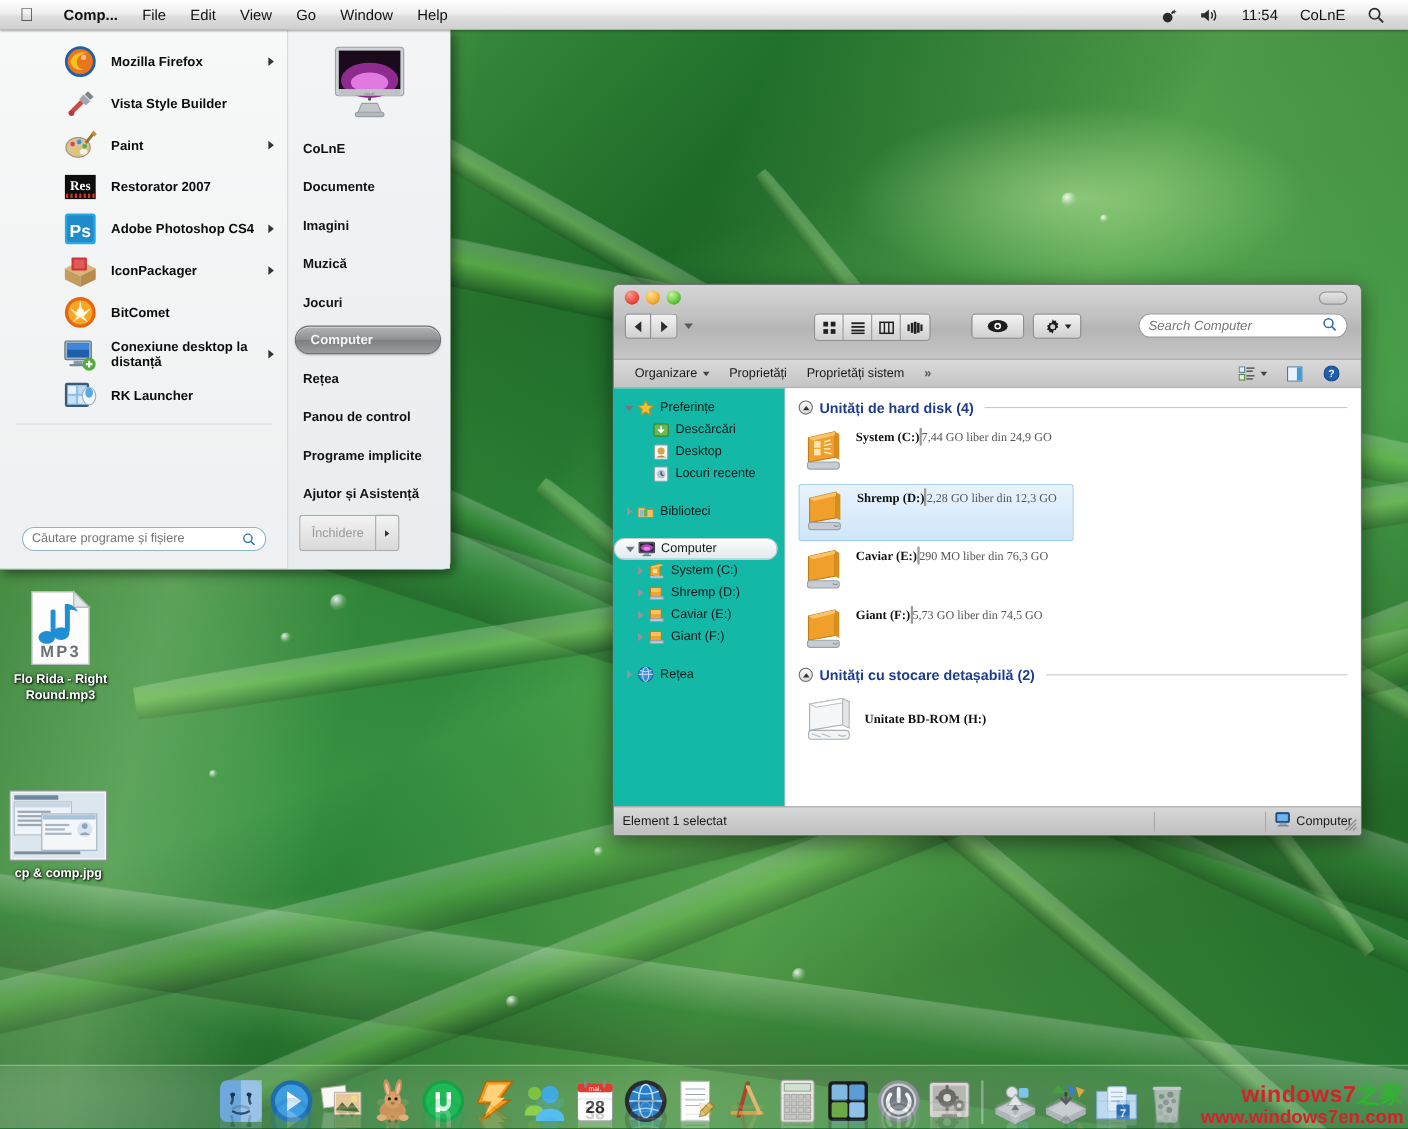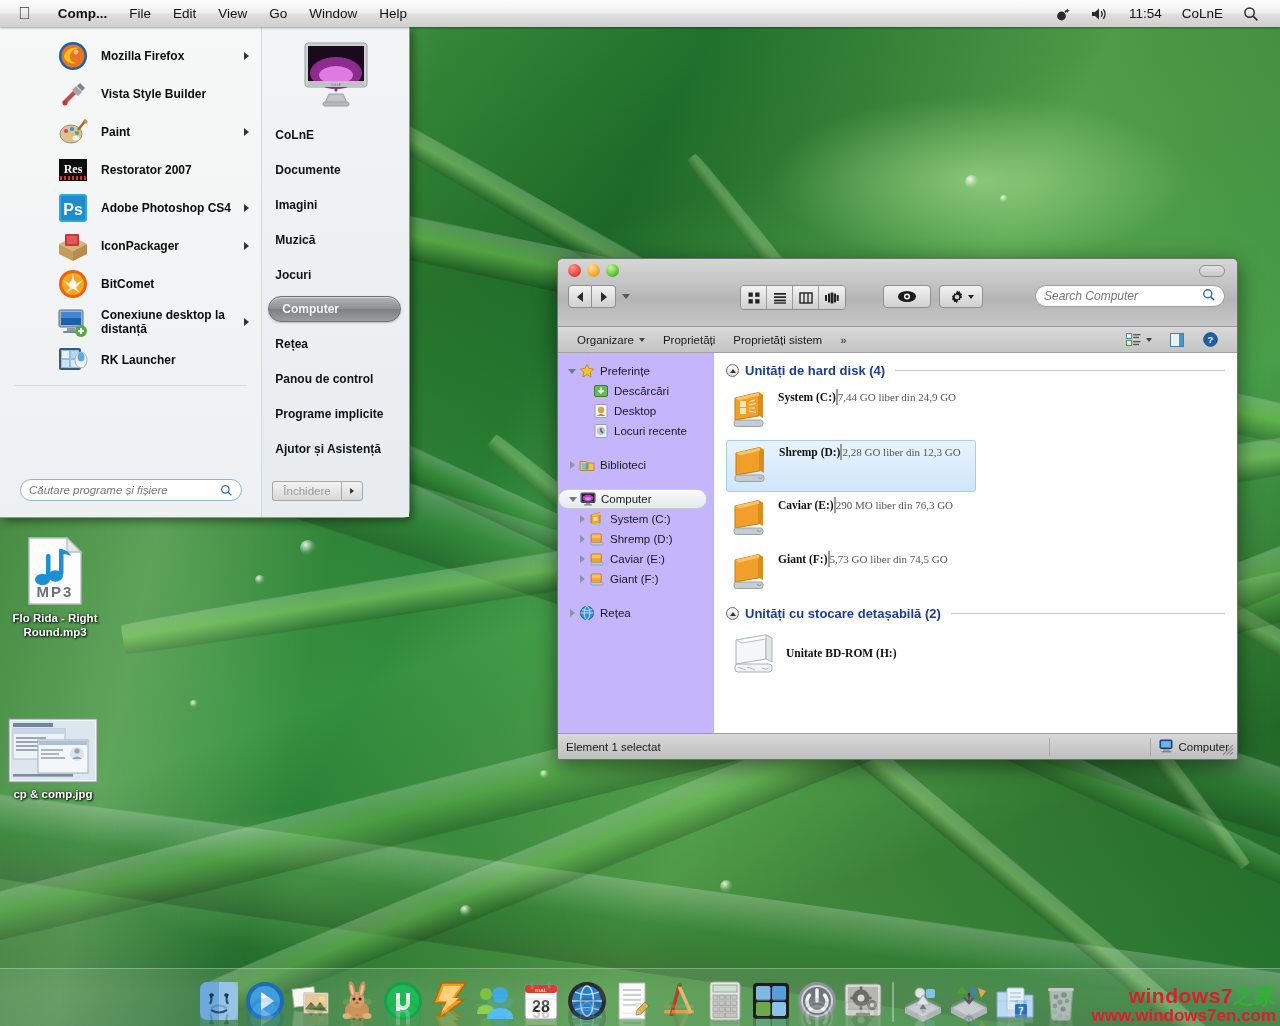--- a/index.html
+++ b/index.html
@@ -76,41 +76,41 @@
   .sm-sep { height:1px; background:#d8dbdd; margin:6px 14px 4px 14px; }
   #allprogs { display:flex; align-items:center; height:30px; padding-left:14px; cursor:default; }
   #allprogs .tri { width:0;height:0;border-left:5px solid #888; border-top:4px solid transparent;border-bottom:4px solid transparent; margin-right:22px;}
   #allprogs .lbl { font-size:12px; font-weight:bold; }
   #searchbox {
     position:absolute; left:20px; bottom:16px; width:222px; height:22px;
     border:1px solid #93b4c6; border-radius:11px; background:#fff;
     display:flex; align-items:center; padding:0 8px;
   }
   #searchbox input {
-    border:none; outline:none; flex:1; font-size:11.5px; font-style:italic;
+    border:none; outline:none; flex:1; font-size:11.5px; 
     color:#5a6a74; font-family:"Liberation Sans",sans-serif; background:transparent;
   }
   #searchbox .mag { width:13px;height:13px; flex:none; }
 
   #usericon { width:74px;height:74px; margin:2px auto 6px auto; position:relative; }
   .sm-r-item {
     height:35px; display:flex; align-items:center; padding-left:13px;
     font-size:12px; font-weight:bold; color:#121212; cursor:default;
   }
   .sm-r-item.sel {
     background: linear-gradient(180deg,#b2b5b7 0%, #8d9193 48%, #7c8082 52%, #9a9ea0 100%);
     color:#f2f4f5;
     border:1px solid #6d7173;
     border-radius:13px; height:26px; margin:4px 8px 4px 6px;
     padding-left:13px;
     box-shadow: inset 0 1px 0 rgba(255,255,255,.5), 0 1px 2px rgba(0,0,0,.22);
   }
   #shutdown {
     position:absolute; left:10px; bottom:16px;
-    display:flex; align-items:stretch; height:20px;
+    display:flex; align-items:stretch; height:33px;
   }
   #shutdown .main {
     background:linear-gradient(180deg,#f3f3f3,#d9d9d9);
     border:1px solid #a9a9a9; border-right:none; border-radius:3px 0 0 3px;
     padding:0 10px; display:flex; align-items:center; font-size:11.5px; color:#9a9a9a;
   }
   #shutdown .drop2 {
     background:linear-gradient(180deg,#f3f3f3,#d9d9d9);
     border:1px solid #a9a9a9; border-radius:0 3px 3px 0;
     width:22px; display:flex; align-items:center; justify-content:center;
@@ -178,21 +178,21 @@
   #exp-toolbar {
     height:26px; flex:none; display:flex; align-items:center; padding:0 10px;
     background:linear-gradient(180deg,#d9d9d9,#c4c4c4);
     border-bottom:1px solid #a2a2a2; font-size:11.5px; color:#1a1a1a;
   }
   #exp-toolbar .tb { padding:0 9px; height:20px; display:flex;align-items:center;gap:5px; border-radius:3px; }
   #exp-toolbar .tb .cv { width:0;height:0;border-top:4px solid #444;border-left:3.5px solid transparent;border-right:3.5px solid transparent; }
   #exp-toolbar .sp { flex:1; }
   #exp-body { flex:1; display:flex; min-height:0; background:#fff; }
   #exp-nav {
-    width:156px; flex:none; background:#c4b5fd;
+    width:156px; flex:none; background:#14b8a6;
     border-right:1px solid #b6bfc6; padding:8px 0 0 0; overflow:hidden;
     font-size:11.5px; color:#16191c;
   }
   .nv { display:flex; align-items:center; height:20px; padding-left:8px; cursor:default; white-space:nowrap; }
   .nv .tw { width:12px; flex:none; display:flex; align-items:center; justify-content:center; }
   .nv .tw i { width:0;height:0; }
   .nv .tw i.closed { border-left:5px solid #8b969e; border-top:4px solid transparent;border-bottom:4px solid transparent; }
   .nv .tw i.open { border-top:5px solid #6d7a83; border-left:4px solid transparent;border-right:4px solid transparent; }
   .nv .ni { width:16px;height:16px; margin:0 5px 0 1px; flex:none; }
   .nv.ind { padding-left:22px; }

